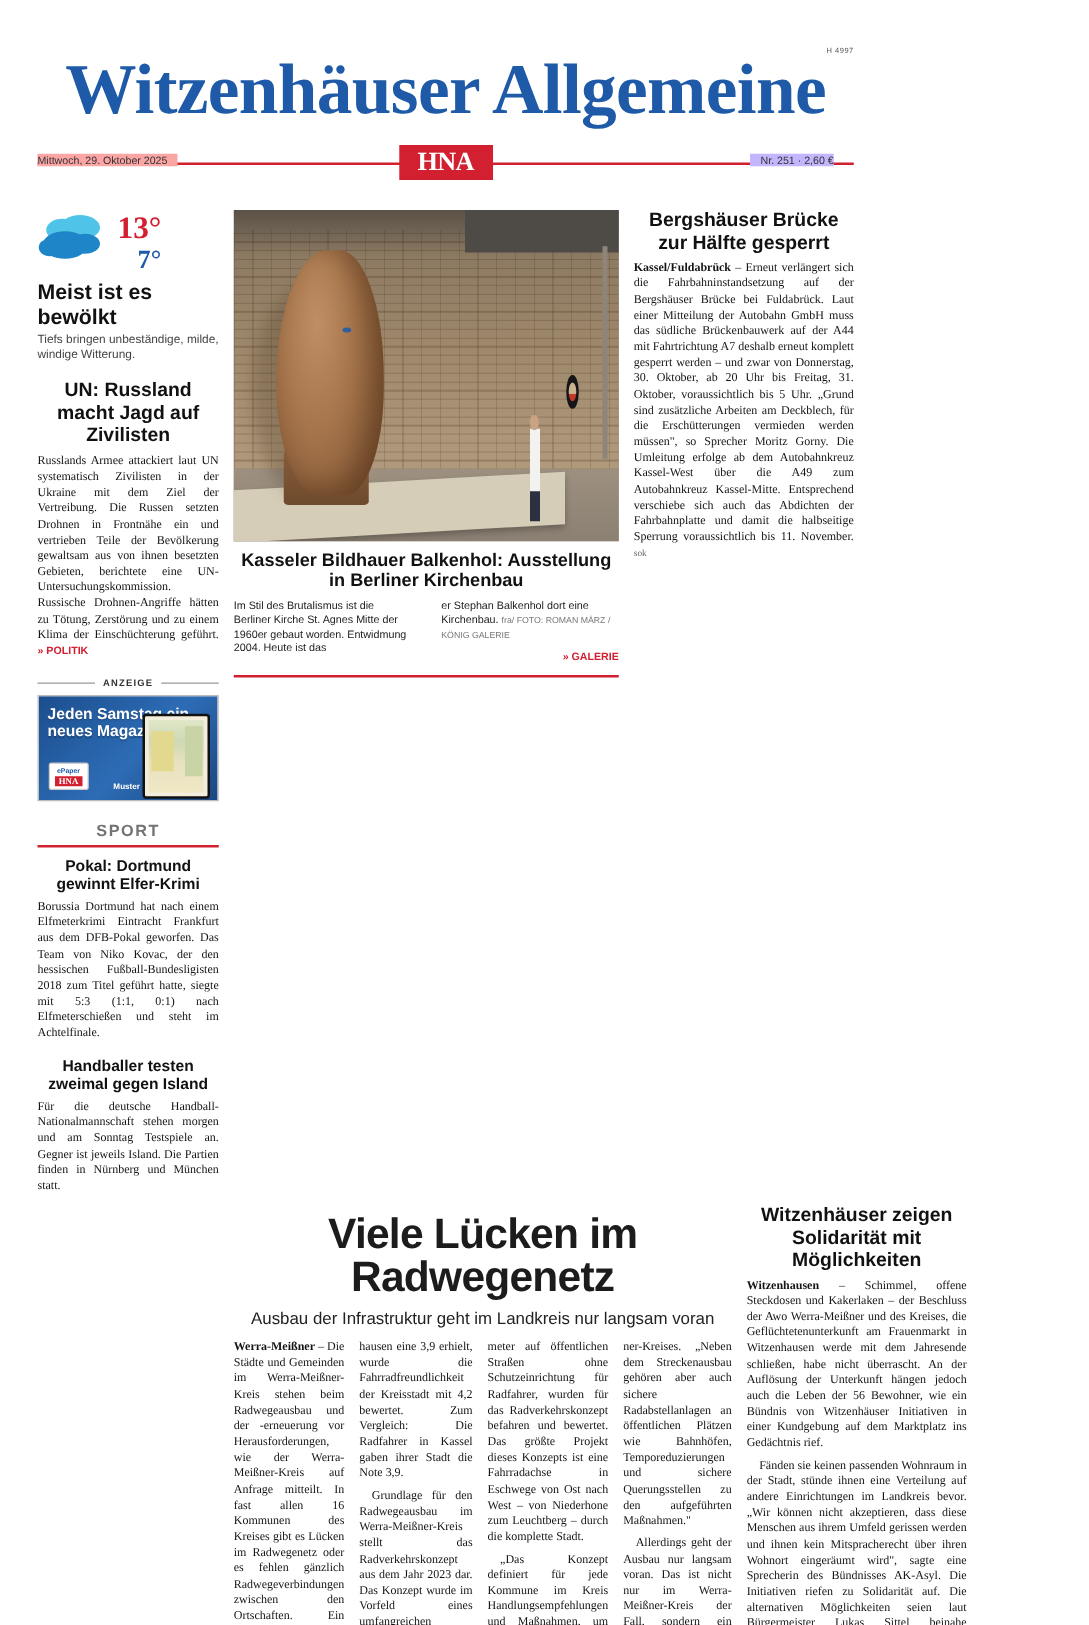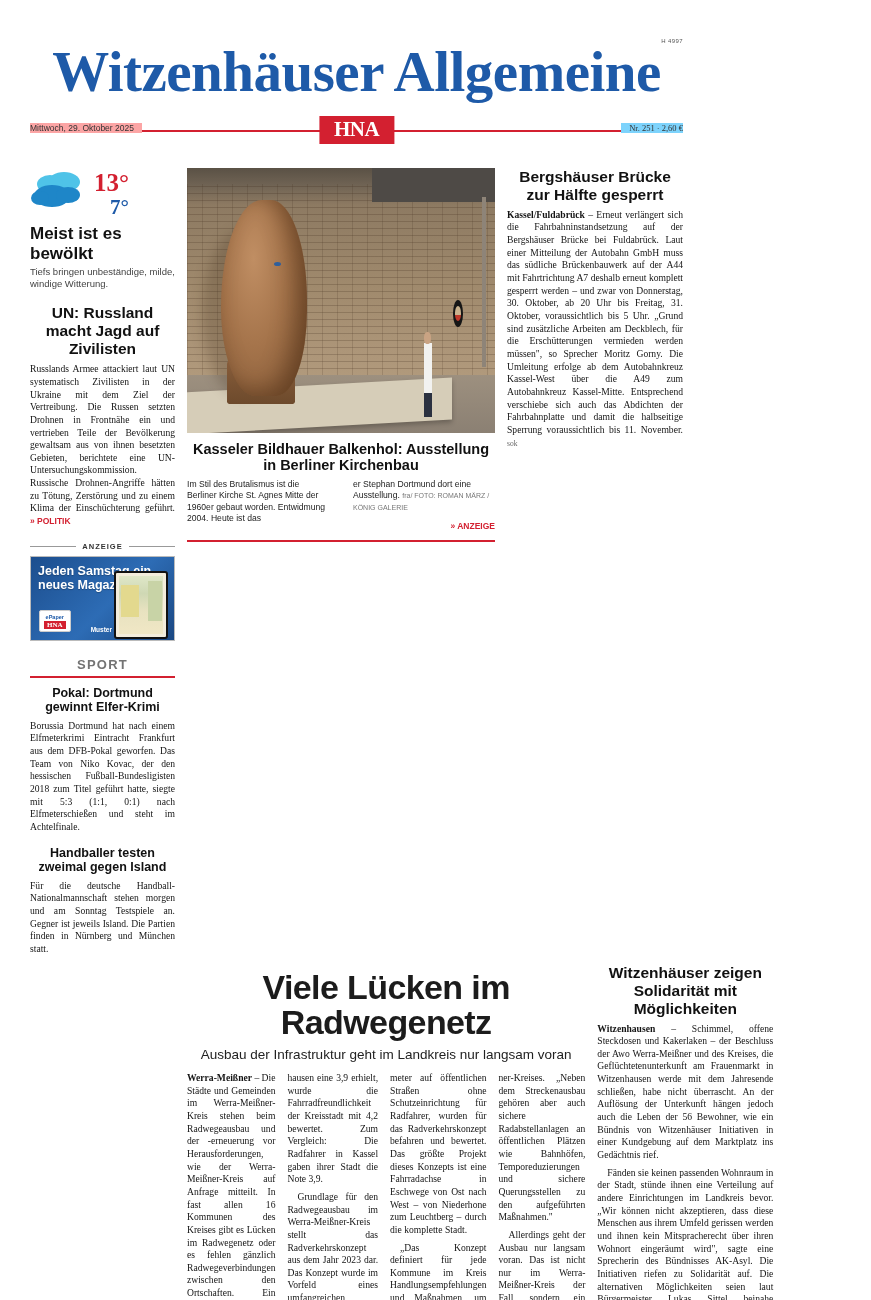--- a/index.html
+++ b/index.html
@@ -51,23 +51,23 @@
     left: 0; right: 0; top: 14px;
     height: 2px;
     background: #d32030;
   }
   .dateline-bar .date {
     position: absolute; left: 0; top: 7px;
     font-size: 8.5px; color: #333;
     background: #fca5a5; padding-right: 8px;
   }
   .dateline-bar .issue {
-    position: absolute; right: 0; top: 7px;
+    position: absolute; right: 16px; top: 7px;
     font-size: 8.5px; color: #333;
-    background: #7dd3fc; padding-left: 8px; font-family: Liberation Serif, serif;
+    background: #c4b5fd; padding-left: 8px;
   }
   .hna-logo {
     position: absolute;
     left: 50%; top: 0;
     transform: translateX(-50%);
     background: #d32030;
     color: #fff;
     font-family: "Liberation Serif", serif;
     font-weight: bold;
     font-size: 21px;
@@ -406,24 +406,24 @@
       </div>
 
       <div class="photo-caption-head">Kasseler Bildhauer Balkenhol: Ausstellung in Berliner Kirchenbau</div>
 
       <div class="caption-cols">
         <div>
           <div class="cap-text">Im Stil des Brutalismus ist die Berliner Kirche St. Agnes Mitte der 1960er gebaut worden. Entwidmung 2004. Heute ist das</div>
         </div>
         <div>
           <div class="cap-text">
-            <span>er Stephan Dortmund dort eine Ausstellung.</span>
+            <span>er Stephan Balkenhol dort eine Kirchenbau.</span>
             <span class="credit">fra/ FOTO: ROMAN MÄRZ / KÖNIG GALERIE</span>
           </div>
-          <div class="kultur-ref"><span class="ref">» ANZEIGE</span></div>
+          <div class="kultur-ref"><span class="ref">» GALERIE</span></div>
         </div>
       </div>
 
       <div class="thin-rule"></div>
     </div>
 
     <div class="col-right">
       <div class="hl-small" style="margin-top:0">Bergshäuser Brücke zur Hälfte gesperrt</div>
       <div class="body-serif">
         <span class="lead">Kassel/Fuldabrück</span><span> – Erneut verlängert sich die Fahrbahninstandsetzung auf der Bergshäuser Brücke bei Fuldabrück. Laut einer Mitteilung der Autobahn GmbH muss das südliche Brückenbauwerk auf der A44 mit Fahrtrichtung A7 deshalb erneut komplett gesperrt werden – und zwar von Donnerstag, 30. Oktober, ab 20 Uhr bis Freitag, 31. Oktober, voraussichtlich bis 5 Uhr. „Grund sind zusätzliche Arbeiten am Deckblech, für die Erschütterungen vermieden werden müssen", so Sprecher Moritz Gorny. Die Umleitung erfolge ab dem Autobahnkreuz Kassel-West über die A49 zum Autobahnkreuz Kassel-Mitte. Entsprechend verschiebe sich auch das Abdichten der Fahrbahnplatte und damit die halbseitige Sperrung voraussichtlich bis 11. November.</span>

